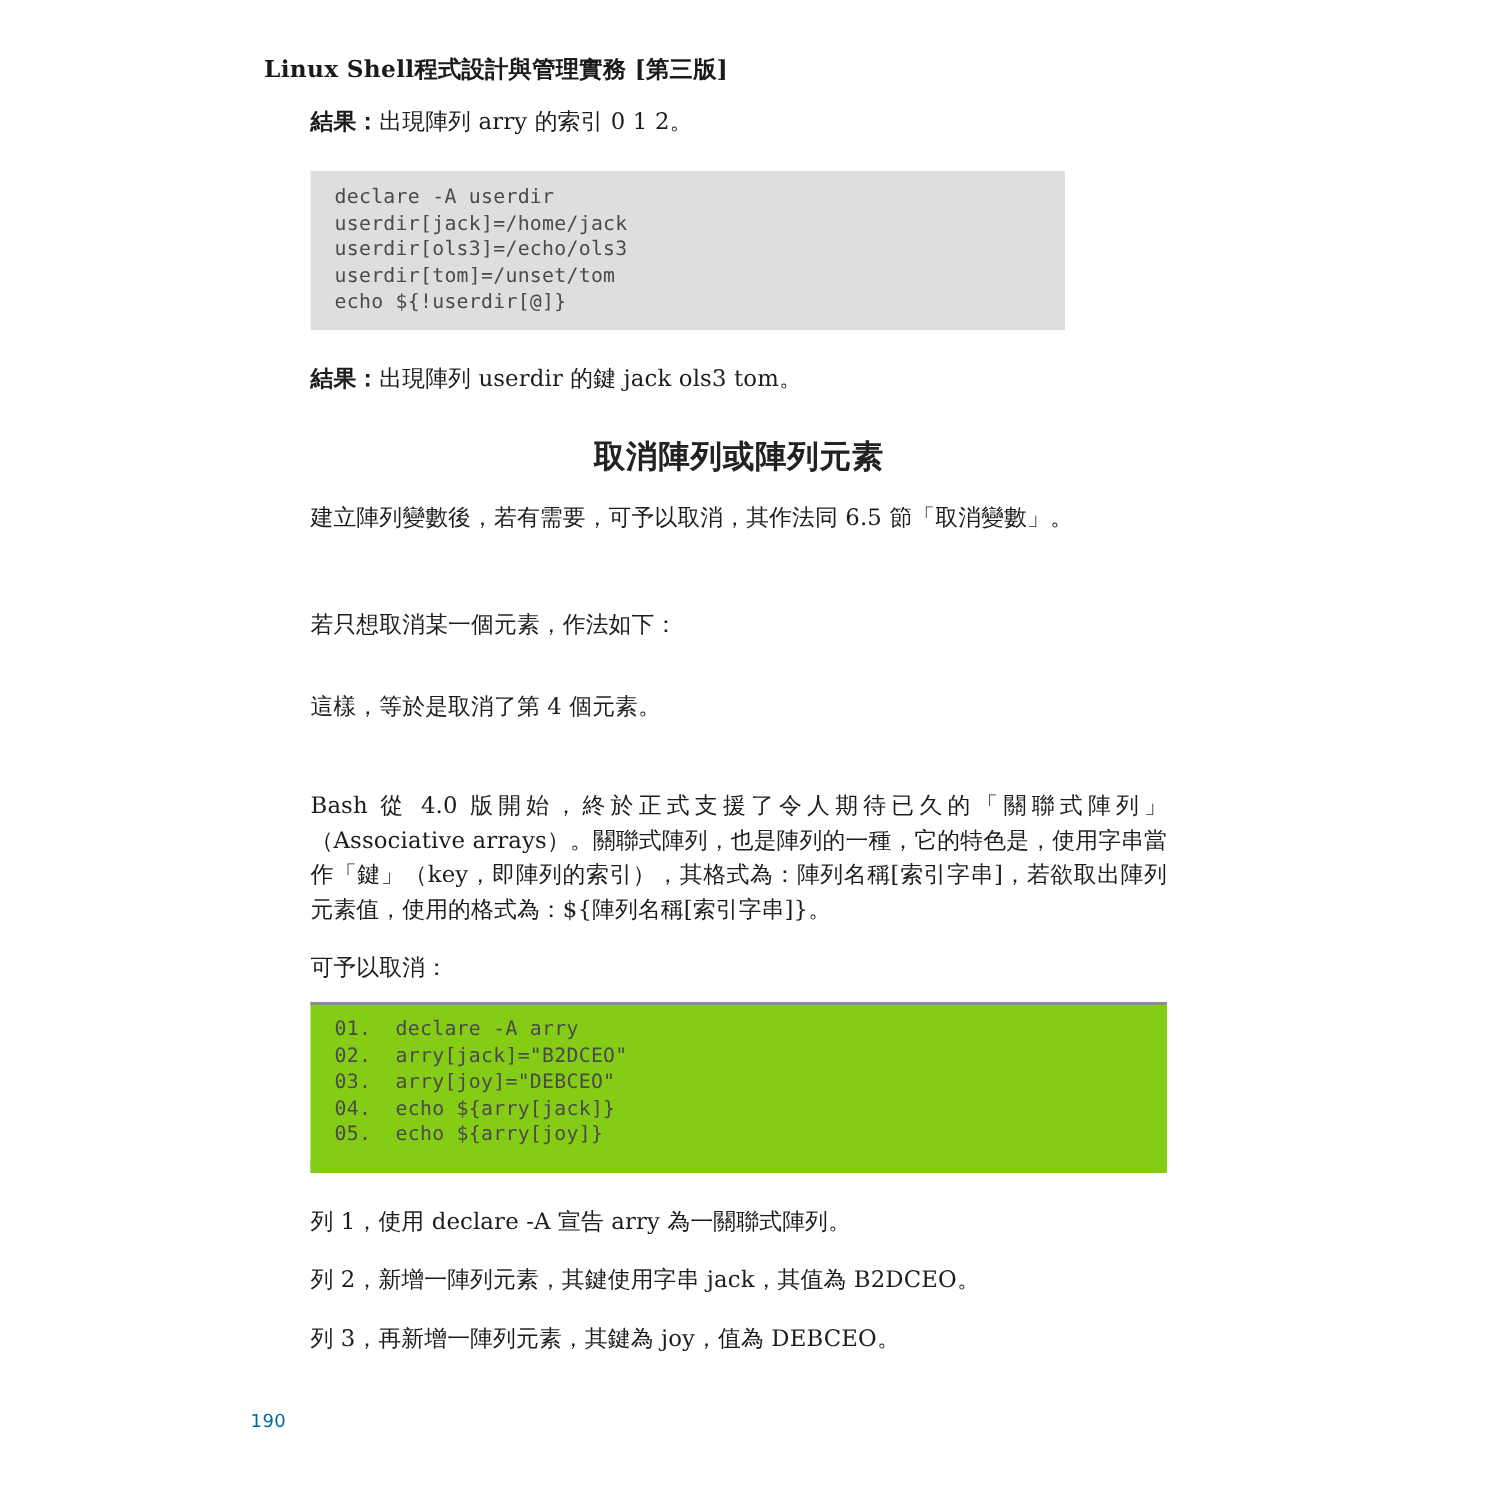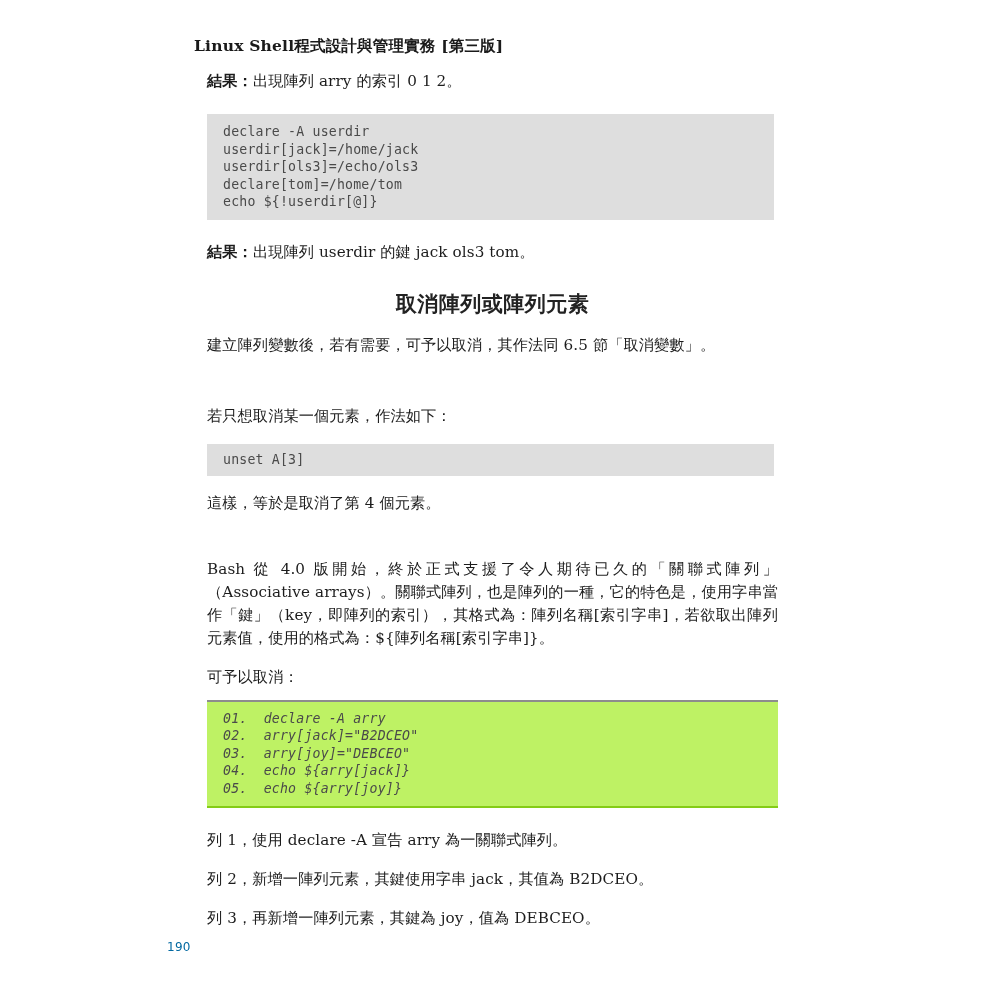--- a/index.html
+++ b/index.html
@@ -19,21 +19,21 @@
   .page {
     position: relative;
     width: 1000px;
     height: 1000px;
     box-sizing: border-box;
   }
 
   
   .running-head {
     position: absolute;
-    left: 194px;
+    left: 176px;
     top: 36px;
     font-family: "DejaVu Serif", "Liberation Serif", serif;
     font-weight: bold;
     font-size: 15.5px;
     letter-spacing: 0.2px;
     color: #1a1a1a;
     white-space: nowrap;
   }
 
   
@@ -76,45 +76,44 @@
     margin: 0;
     letter-spacing: 0.5px;
     text-align: center;
   }
 
   
   .codeblock {
     background: #dedede;
     padding: 9px 0 9px 16px;
     box-sizing: border-box;
-    width: 567px;
+    width: 503px;
   }
   .codeblock .line,
   .listing .line {
     font-family: "DejaVu Sans Mono", "Liberation Mono", monospace;
     font-size: 13.2px;
     line-height: 17.6px;
     color: #4a4a4a;
     white-space: pre;
     letter-spacing: 0.2px;
   }
   .codeblock.one-line {
     padding-top: 7px;
     padding-bottom: 7px;
   }
 
   
   .listing {
     border-top: 2px solid #8d8d8d;
-    border-bottom: 2px solid #84cc16;
+    border-bottom: 8px solid #84cc16;
     padding: 8px 0 8px 16px;
     box-sizing: border-box;
     width: 571px;
-    background: #bef264;
-    font-style: italic;
+    background: #84cc16;
   }
   .listing .line {
     color: #4a4a4a;
   }
 
   
   .folio {
     position: absolute;
     left: 167px;
     top: 940px;
@@ -134,21 +133,21 @@
   <div class="content">
 
     <p class="para single"><span class="b">結果：</span><span>出現陣列 arry 的索引 0 1 2。</span></p>
 
     <div class="gap-lg"></div>
 
     <div class="codeblock">
       <div class="line">declare -A userdir</div>
       <div class="line">userdir[jack]=/home/jack</div>
       <div class="line">userdir[ols3]=/echo/ols3</div>
-      <div class="line">declare[tom]=/home/tom</div>
+      <div class="line">userdir[tom]=/unset/tom</div>
       <div class="line">echo ${!userdir[@]}</div>
     </div>
 
     <div class="gap-lg"></div>
 
     <p class="para single"><span class="b">結果：</span><span>出現陣列 userdir 的鍵 jack ols3 tom。</span></p>
 
     <div class="gap-xl"></div>
 
     <h2 class="heading">取消陣列或陣列元素</h2>
@@ -162,23 +161,20 @@
 
     <div class="gap-md"></div>
 
 
     <div class="gap-md"></div>
 
     <p class="para single">若只想取消某一個元素，作法如下：</p>
 
     <div class="gap-md"></div>
 
-    <div class="codeblock one-line">
-      <div class="line">unset A[3]</div>
-    </div>
 
     <div class="gap-md"></div>
 
     <p class="para single">這樣，等於是取消了第 4 個元素。</p>
 
     <div class="gap-xl"></div>
 
 
     <div class="gap-md"></div>
 

